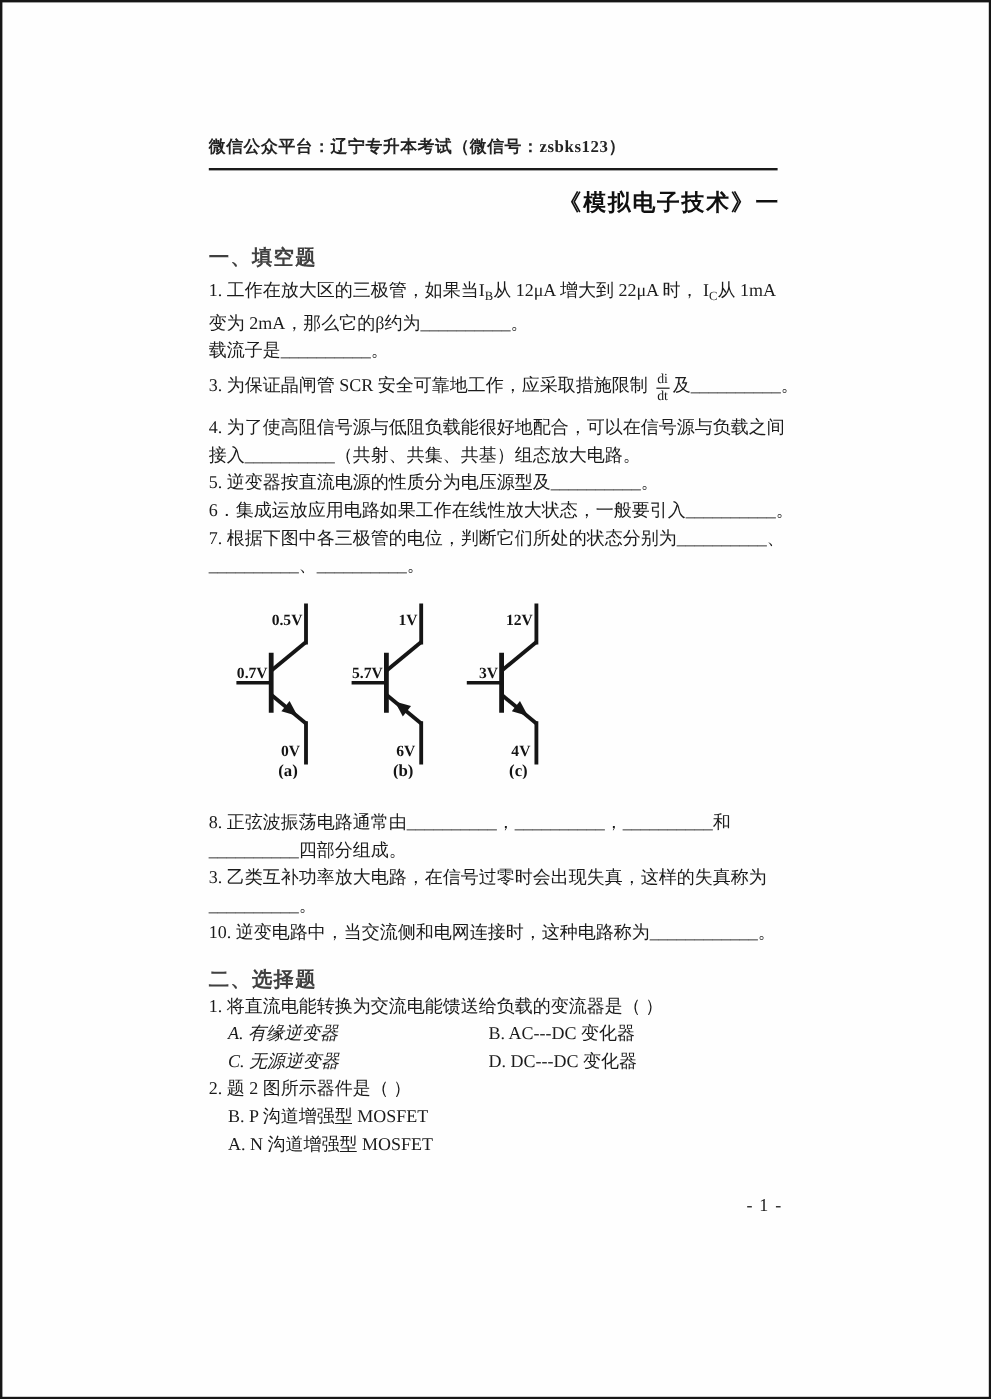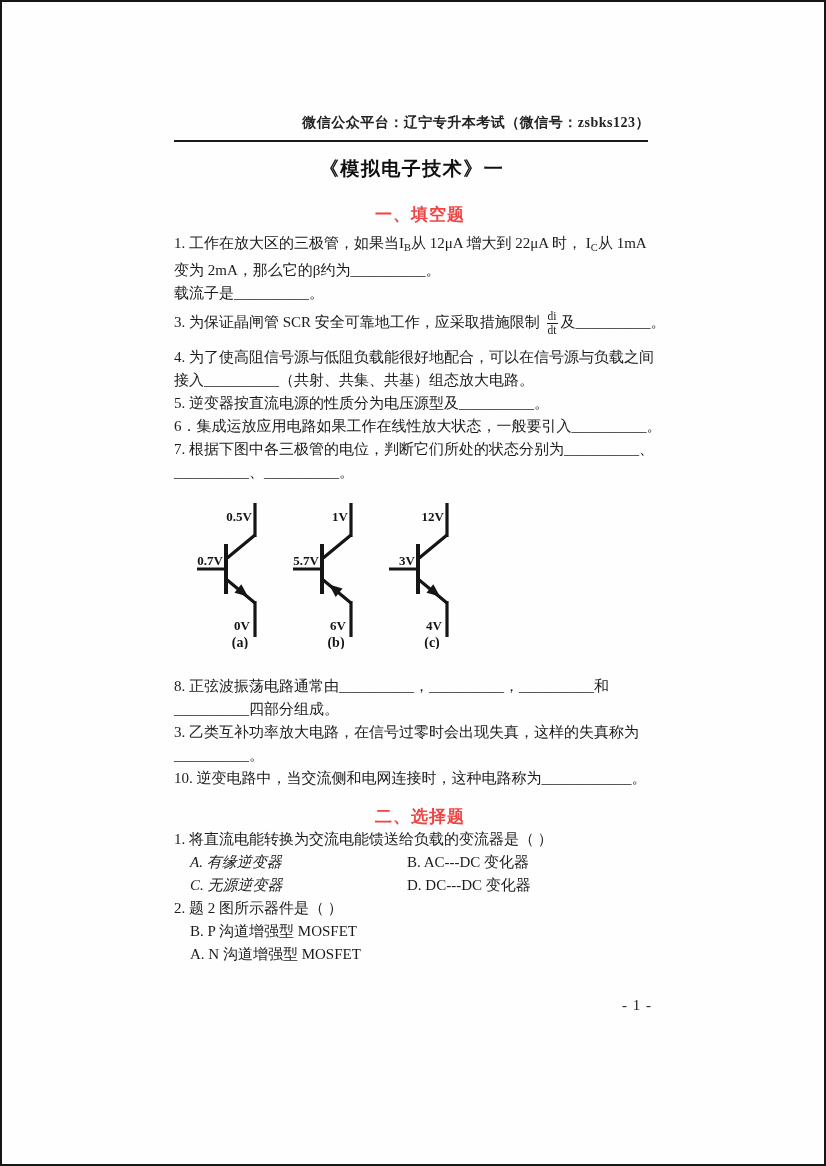--- a/index.html
+++ b/index.html
@@ -8,45 +8,45 @@
     width:826px;height:1166px;
     background:#fefefe;
     border:2px solid #161616;
     box-sizing:border-box;
     overflow:hidden;
     font-family:"Liberation Serif",serif;
     color:#1b1b1b;
   }
   .header-text{
     position:absolute;top:112px;left:172px;width:476px;
-    text-align:right;
+    text-align:left;
     font-size:14px;font-weight:600;letter-spacing:.5px;color:#232323;
     white-space:nowrap;
   }
   .header-rule{
     position:absolute;top:138px;left:172px;width:474px;height:0;
     border-top:2px solid #1a1a1a;
   }
   .title{
     position:absolute;top:154px;left:172px;width:476px;margin:0;
-    text-align:center;
+    text-align:right;
     font-family:Liberation Mono, monospace;
     font-size:19px;font-weight:bold;letter-spacing:1.5px;color:#101010;
     white-space:nowrap;
   }
   .content{
     position:absolute;top:201px;left:172px;width:492px;
     font-size:15px;line-height:23px;
   }
   .content p{margin:0;white-space:nowrap;}
   h2.sec{
     margin:0;
     font-family:"Liberation Sans",sans-serif;
     font-size:17px;line-height:23px;font-weight:bold;
-    letter-spacing:1px;color:#ef4444;text-align:center;
+    letter-spacing:1px;color:#404040;
   }
   h2.sec1{margin-bottom:6px;}
   h2.sec2{margin-top:15px;}
   .sub{font-size:10.5px;vertical-align:-3px;}
   .frac{
     display:inline-block;vertical-align:-7px;text-align:center;
     font-size:11.5px;line-height:1.12;margin:0 3px;
   }
   .frac .num{display:block;border-bottom:1.4px solid #1b1b1b;padding:0 1px;}
   .frac .den{display:block;text-align:center;}

